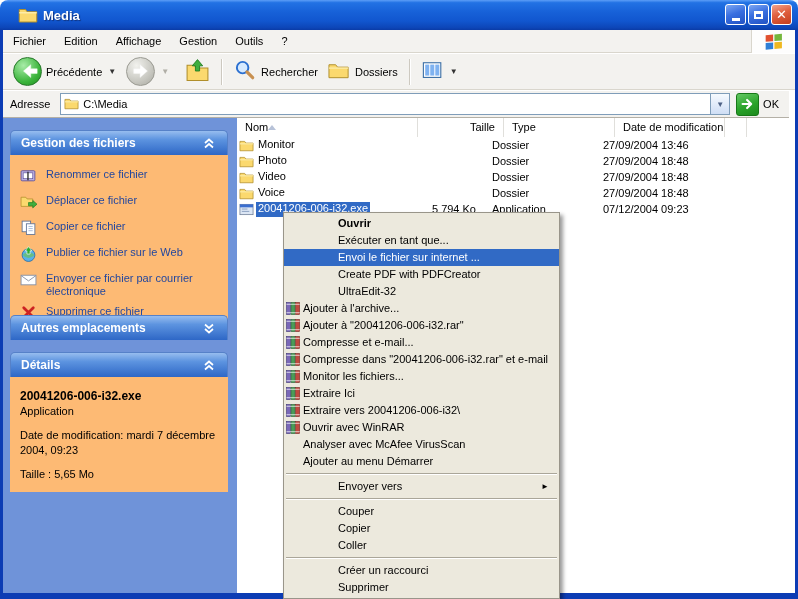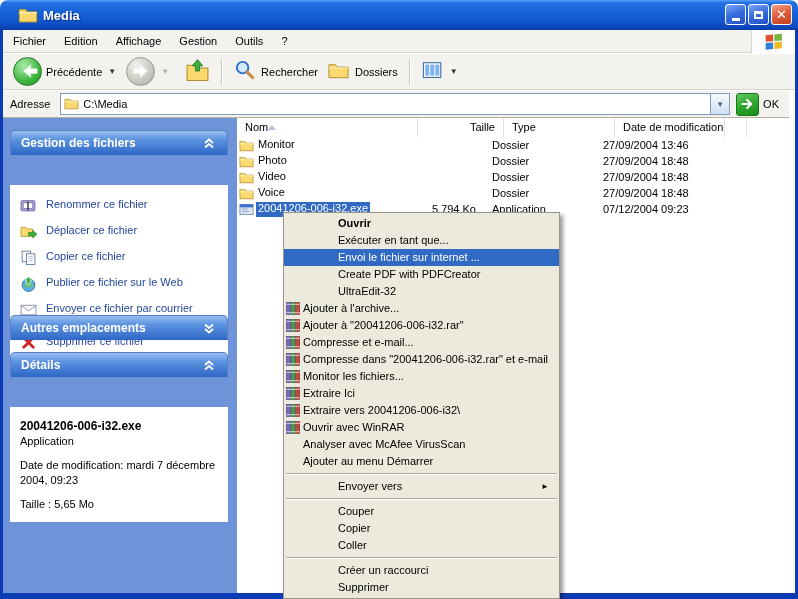--- a/index.html
+++ b/index.html
@@ -45,21 +45,21 @@
     border-left:1px solid #7f9db9;display:flex;align-items:center;justify-content:center;color:#4d6185;font-size:8px;}
   .gobtn{width:21px;height:21px;margin:0 4px 0 6px;border-radius:3px;border:1px solid #187818;
     background:linear-gradient(160deg,#63c863,#2aa42a 55%,#1d8a1d);display:flex;align-items:center;justify-content:center;}
   
   .main{position:absolute;top:118px;left:3px;right:3px;bottom:6px;}
   .sidebar{position:absolute;left:0;top:0;width:234px;height:100%;background:#6f93d9;overflow:hidden;}
   .panel{position:absolute;left:7px;width:218px;}
   .p-head{height:25px;border-radius:5px 5px 0 0;display:flex;align-items:center;justify-content:space-between;
     padding:0 10px;box-sizing:border-box;color:#fff;font-weight:bold;font-size:12px;
     background:linear-gradient(180deg,#97bdef 0%,#5d94e0 35%,#2e67c6 100%);border:1px solid #5681c8;border-bottom:none;}
-  .p-body{background:#ffffff;padding:6px 6px 8px 8px;margin-top:30px;}
+  .p-body{background:#fdba74;padding:6px 6px 8px 8px;}
   .task-item{display:flex;align-items:flex-start;gap:8px;margin:7px 2px;color:#23479e;cursor:pointer;line-height:13px;}
   .task-item .ticon{flex:0 0 18px;margin-top:-1px;}
   .details-body{padding:12px 8px 10px 10px;color:#000;line-height:15px;}
   .d-name{font-weight:bold;font-size:12px;}
   .d-mod{margin-top:9px;}
   .d-size{margin-top:9px;}
   
   .listarea{position:absolute;left:234px;right:0;top:0;bottom:0;background:#fff;}
   .cols{display:flex;height:19px;align-items:center;background:#fff;}
   .col{height:19px;line-height:19px;border-right:1px solid #e0dfdb;box-sizing:border-box;padding-left:8px;color:#000;}

